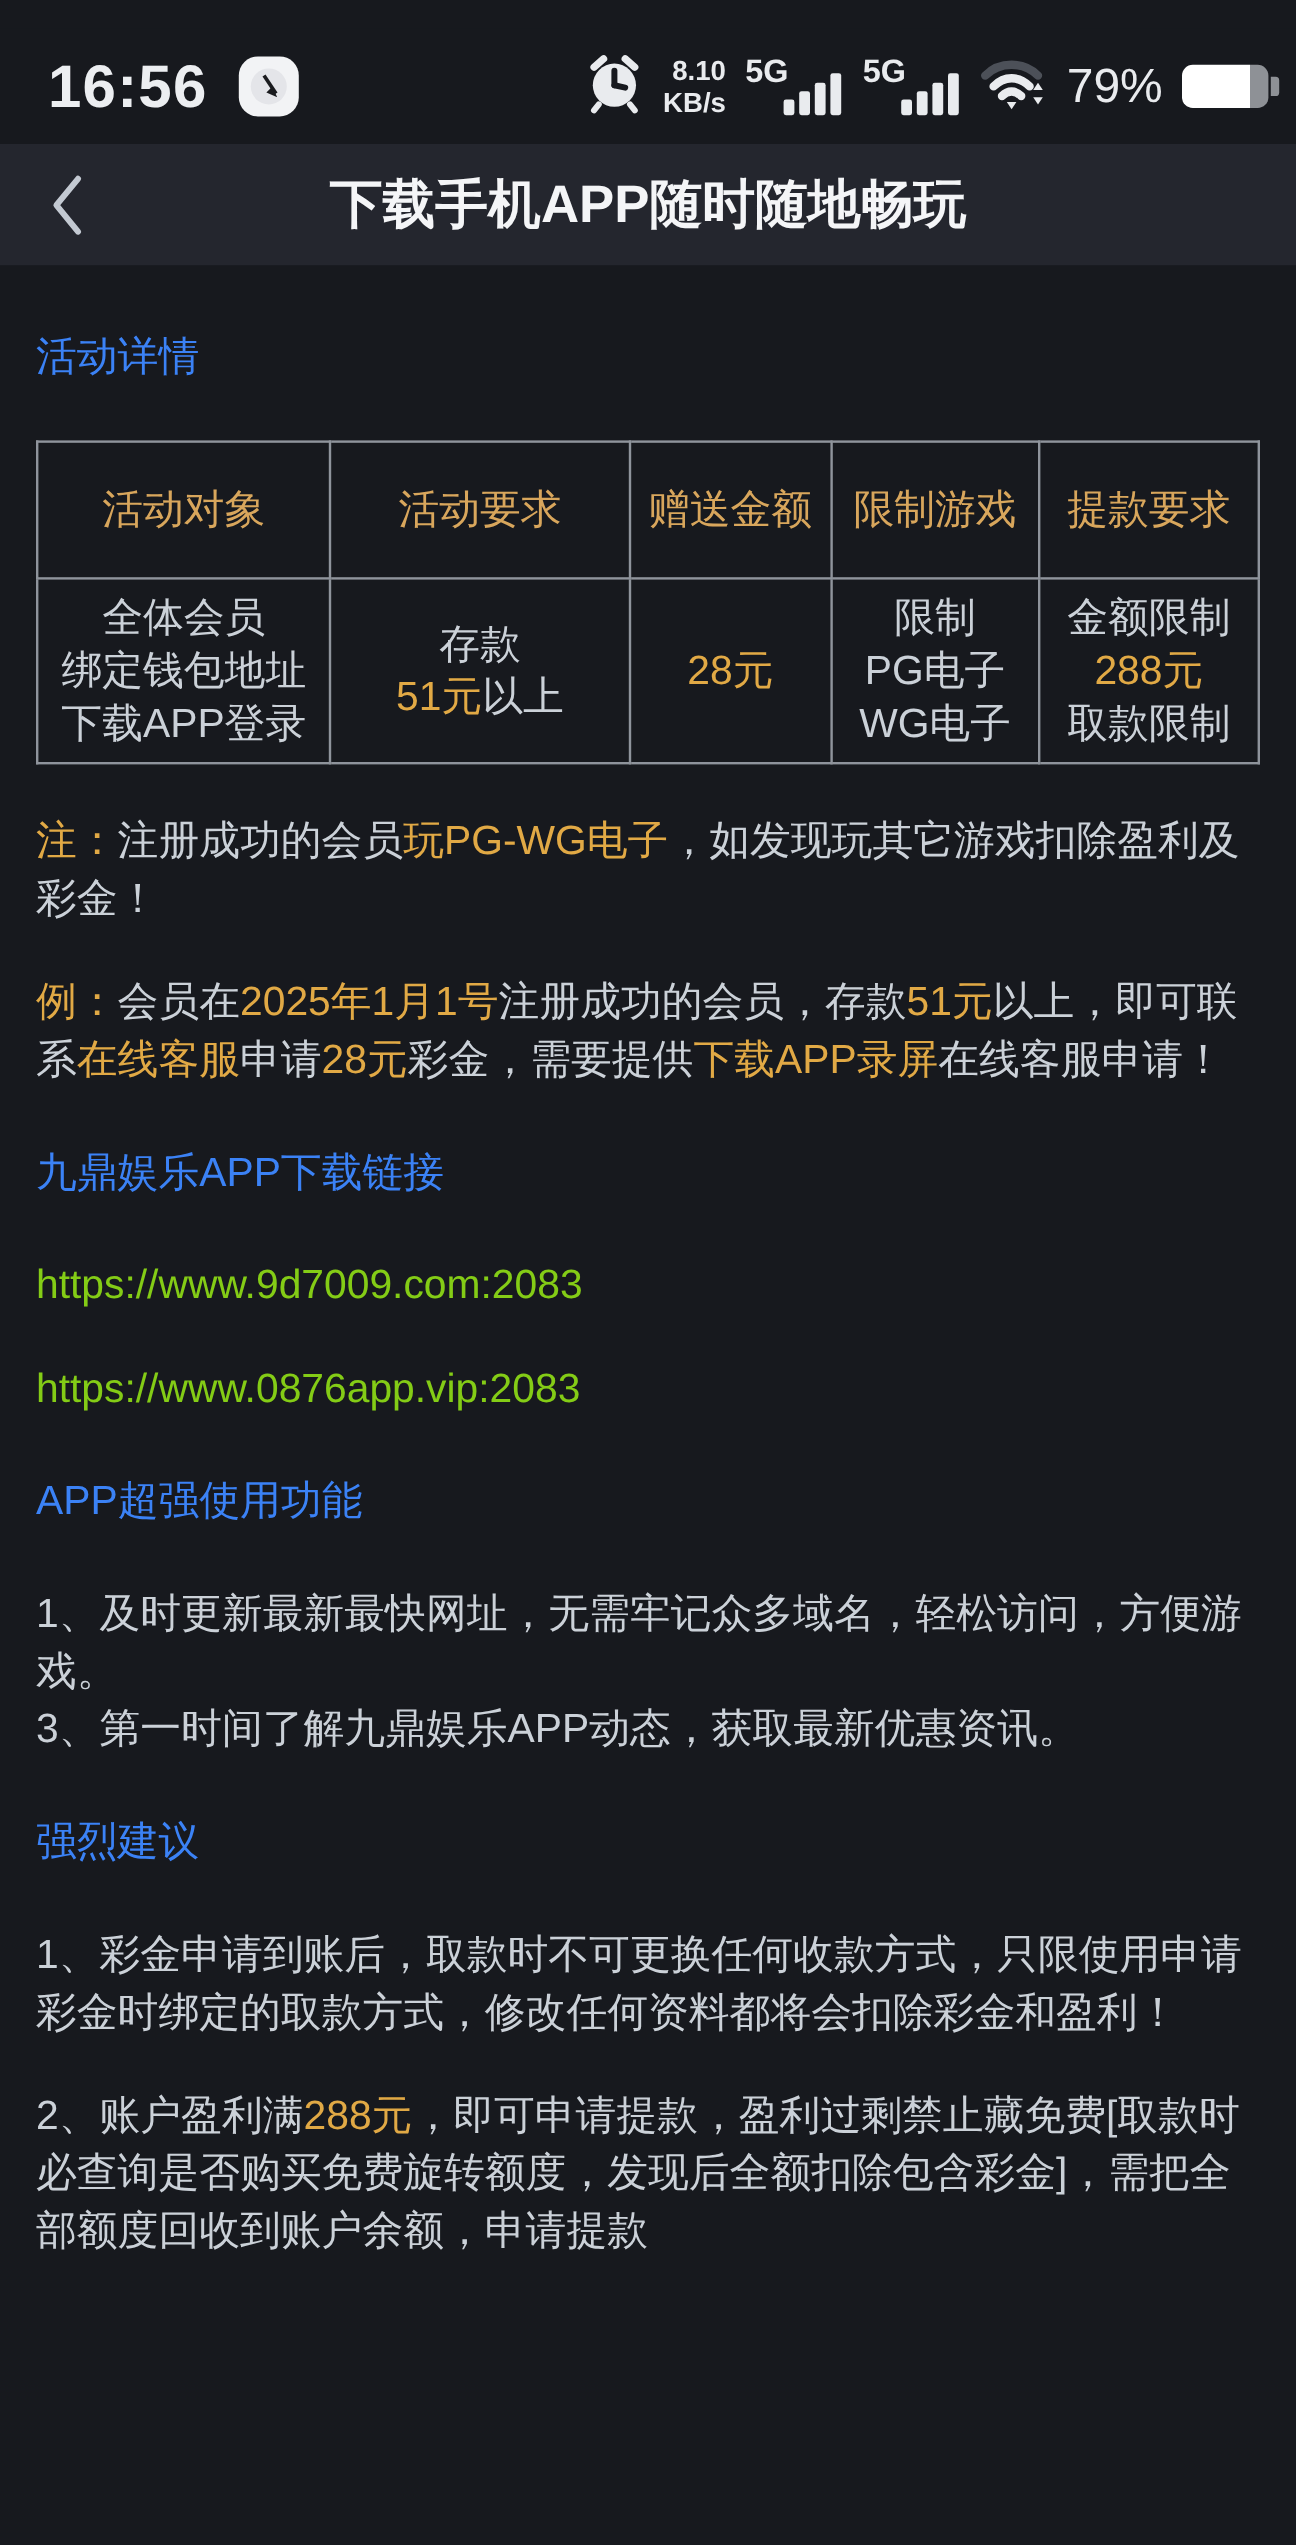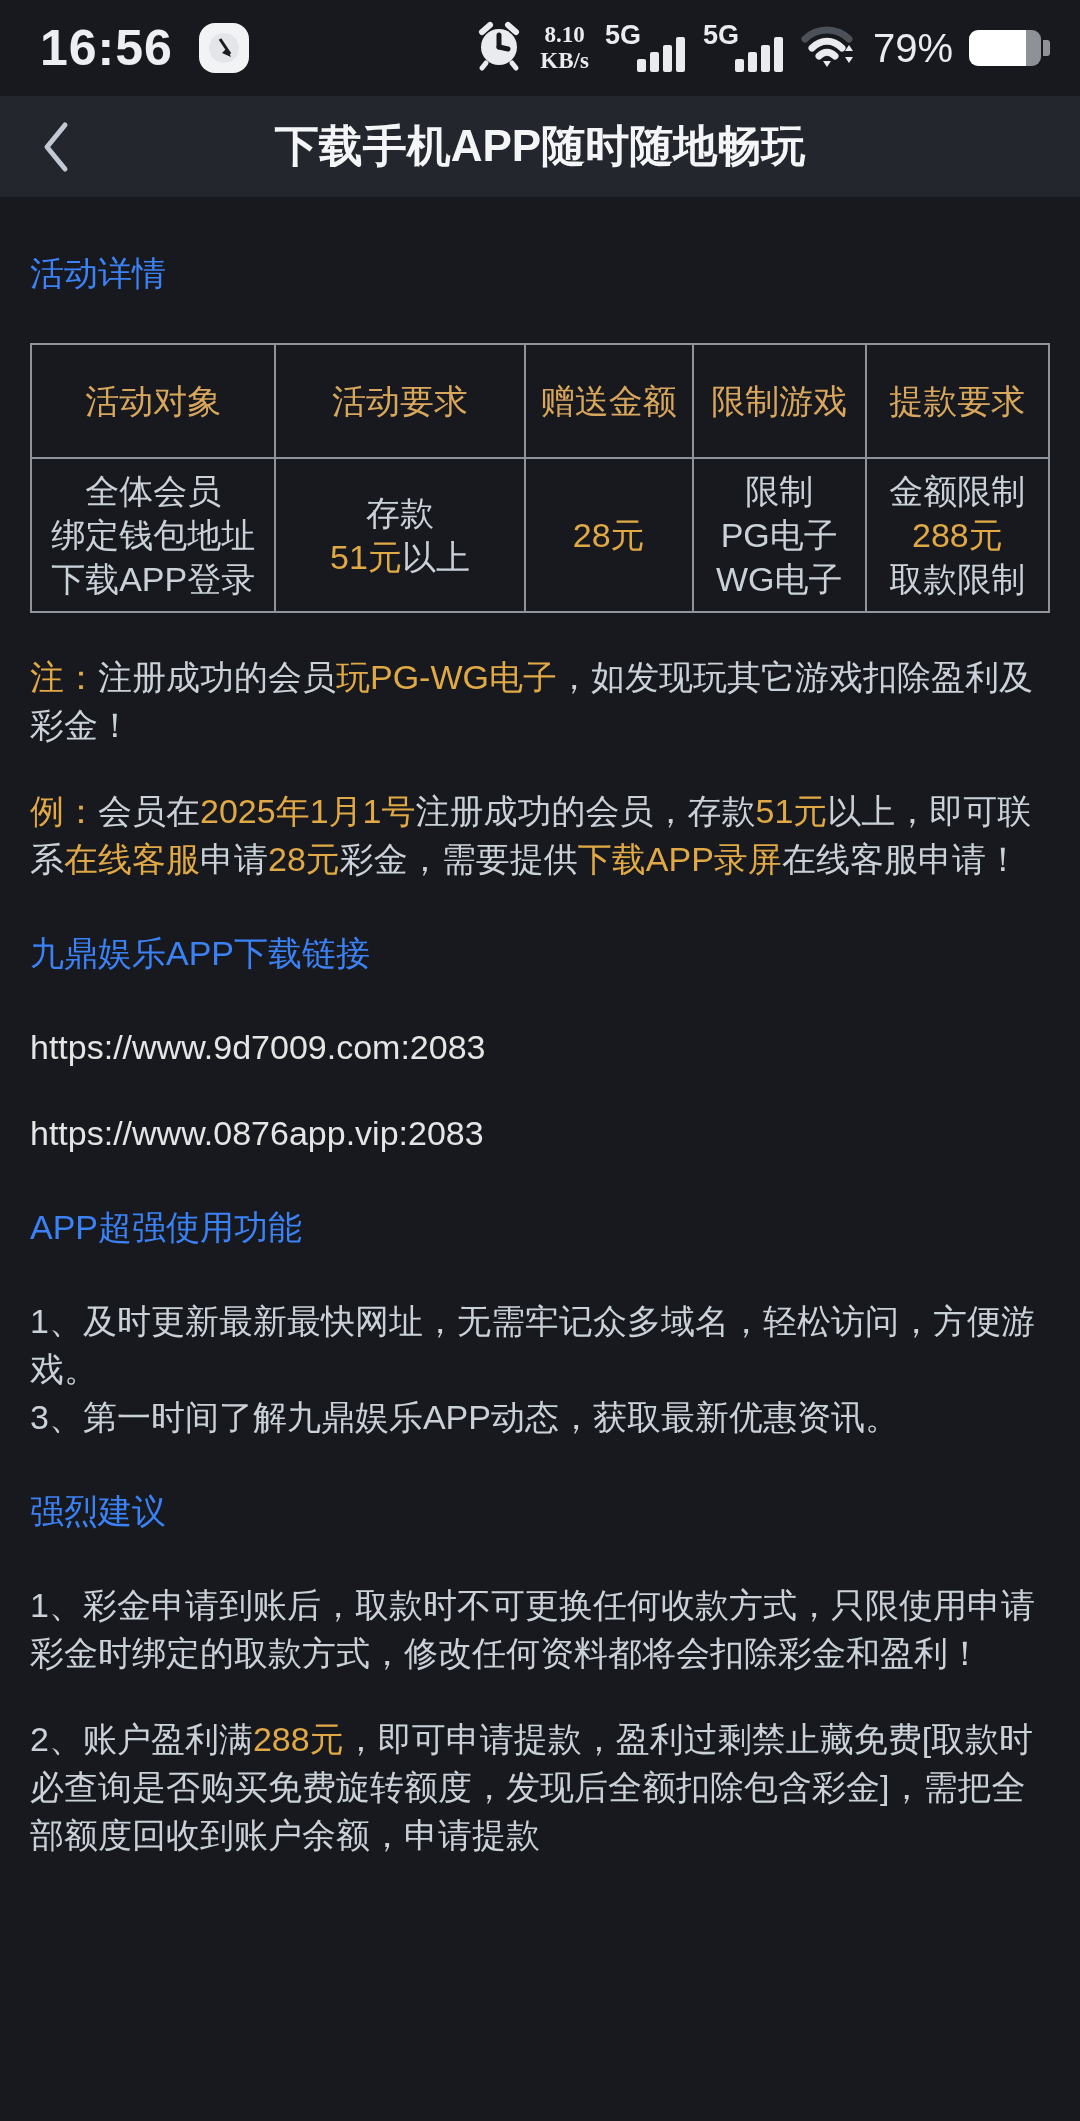--- a/index.html
+++ b/index.html
@@ -4,27 +4,28 @@
 <style>
   * { margin:0; padding:0; box-sizing:border-box; }
   html,body { background:#000; }
   .page {
     position:relative; width:1080px; height:2121px; overflow:hidden;
     background:#17191e; color:#cbd1d8;
     font-family:"Liberation Sans", sans-serif;
   }
   
   .status-bar {
-    height:96px; display:flex; align-items:center; padding:0 30px 0 40px;
+    height:96px; display:flex; align-items:center; padding:0 14px 0 40px;
     background:#17191e;
+    margin-top:24px;
   }
   .sb-time { font-size:50px; font-weight:600; color:#eceef1; letter-spacing:1px; }
   .sb-rec { margin-left:24px; display:flex; align-items:center; }
   .sb-right { margin-left:auto; display:flex; align-items:center; gap:16px; }
-  .sb-speed { text-align:center; font-size:23px; font-weight:700; line-height:26px; color:#e9ebee;font-family:Liberation Serif, serif; }
+  .sb-speed { text-align:right; font-size:23px; font-weight:700; line-height:26px; color:#e9ebee; }
   .sig-group { position:relative; width:82px; height:52px; }
   .sig-label { position:absolute; top:-2px; left:0; font-size:27px; font-weight:700; color:#e9ebee; }
   .sig-bars { position:absolute; right:2px; bottom:2px; display:flex; align-items:flex-end; gap:4px; }
   .sig-bars i { display:block; width:9px; background:#e9ebee; border-radius:2px; }
   .sb-percent { font-size:40px; font-weight:500; color:#e9ebee;text-align:center; }
   .battery { position:relative; width:72px; height:36px; border-radius:9px; overflow:hidden;
     background:linear-gradient(to right,#ffffff 0 79%,#8e9196 79% 100%); }
   .battery-nub { width:7px; height:16px; background:#8e9196; border-radius:0 3px 3px 0; margin-left:2px; }
   .bat-wrap { display:flex; align-items:center; }
   
@@ -34,21 +35,21 @@
   }
   .back-btn { position:absolute; left:26px; top:50%; transform:translateY(-50%);
     width:60px; height:80px; display:flex; align-items:center; justify-content:center; cursor:pointer; }
   .page-title { font-size:44px; font-weight:700; color:#f4f5f7; }
   
   .content { padding:6px 30px 0 30px; font-size:34px; line-height:48px; }
   .c-heading { color:#3b82f6; margin:46px 0; font-weight:400; }
   .c-para { margin:38px 0; color:#cbd1d8; }
   .seg-light { color:#cbd1d8; }
   .seg-gold { color:#e1a945; }
-  .link-line { margin:38px 0; color:#e5e5e5; }
+  .link-line { margin:38px 0; color:#84cc16; }
   .feature-list { margin:38px 0; }
   .feature-list p { margin:0; color:#cbd1d8; }
   
   table.promo { width:100%; border-collapse:collapse; margin:40px 0; text-align:center; table-layout:fixed; }
   table.promo th, table.promo td { border:2px solid #8f949c; }
   table.promo th { color:#d8a65c; font-weight:400; padding:32px 4px; font-size:34px;border-radius:20px; }
   table.promo td { color:#d4d9df; padding:10px 4px; font-size:34px; line-height:44px; white-space:pre-line; }
 </style>
 </head>
 <body>

